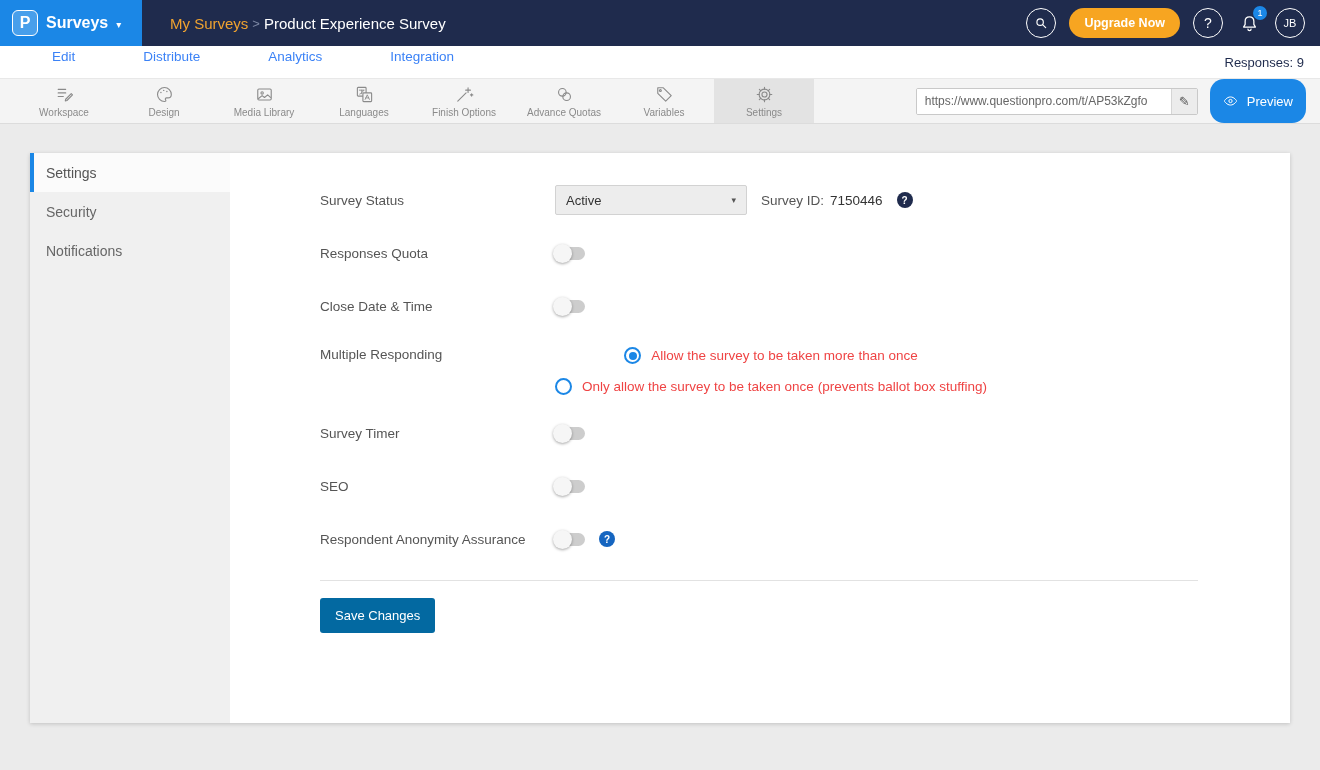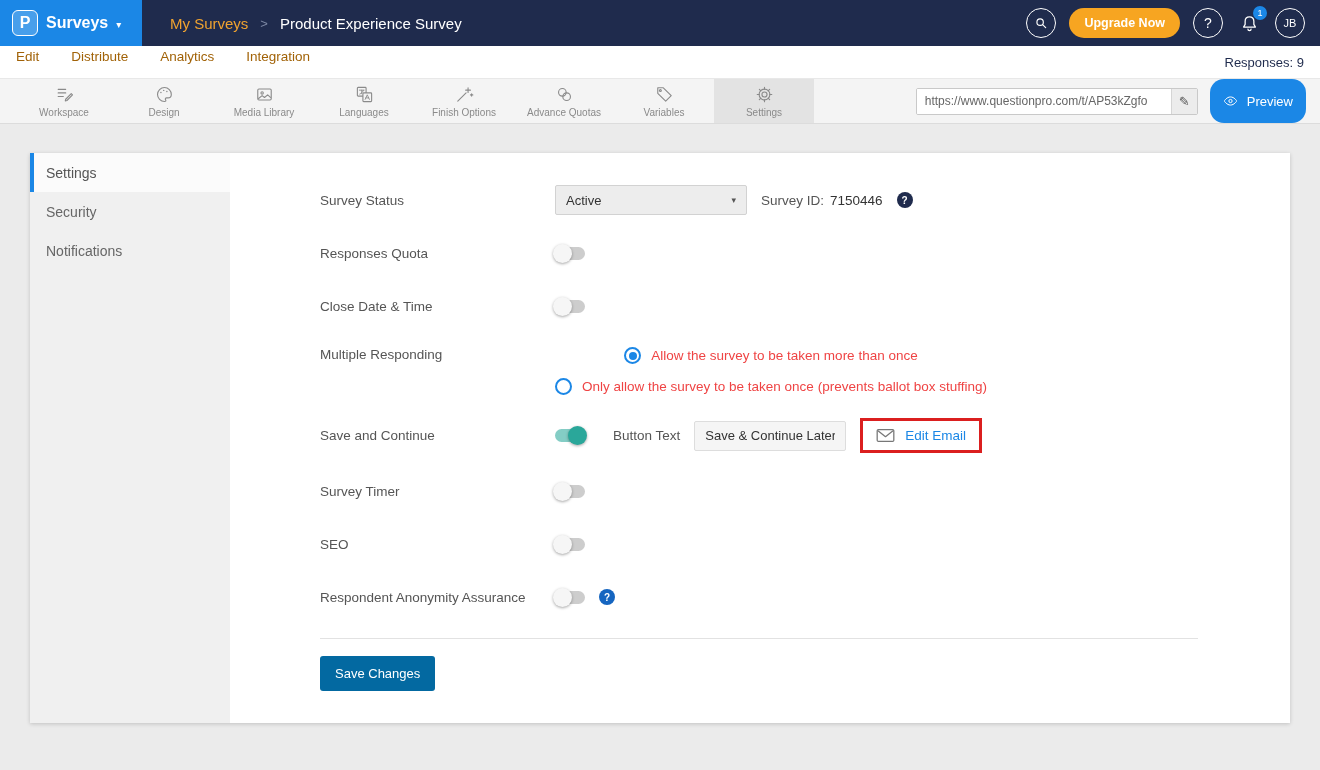--- a/index.html
+++ b/index.html
@@ -5,35 +5,35 @@
   * { margin:0; padding:0; box-sizing:border-box; }
   html,body { width:1320px; height:770px; }
   body { font-family:"Liberation Sans", sans-serif; background:#ebebeb; overflow:hidden; }
 
   
   .topbar { height:46px; background:#1f2b4d; display:flex; align-items:center; }
   .brand { width:142px; height:100%; background:#1b87e6; display:flex; align-items:center; gap:8px; padding:0 12px; cursor:pointer; }
   .brand-logo { width:26px; height:26px; background:rgba(255,255,255,.2); border:1.5px solid #fff; color:#fff; border-radius:6px; font-weight:bold; display:flex; align-items:center; justify-content:center; font-size:16px; }
   .brand-name { color:#fff; font-size:16px; font-weight:bold; }
   .brand-caret { color:#fff; font-size:10px; margin-top:2px; }
-  .breadcrumb { margin-left:28px; display:flex; align-items:center; gap:12px; font-size:15px; }
+  .breadcrumb { margin-left:28px; display:flex; align-items:center; gap:4px; font-size:15px; }
   .bc-parent { color:#f0a330; cursor:pointer; }
   .bc-sep { color:#7c87a3; font-size:13px; }
   .bc-current { color:#fff; }
   .topbar-right { margin-left:auto; display:flex; align-items:center; gap:13px; padding-right:15px; }
   .circle-btn { width:30px; height:30px; border:1.6px solid #fff; border-radius:50%; display:flex; align-items:center; justify-content:center; color:#fff; cursor:pointer; flex-shrink:0; background:transparent; font-size:14px; }
   .upgrade-btn { background:#f7a521; color:#fff; font-size:12.5px; font-weight:bold; padding:8px 15px; border-radius:16px; border:none; cursor:pointer; font-family:inherit; }
   .bell-wrap { position:relative; cursor:pointer; width:26px; height:26px; display:flex; align-items:center; justify-content:center; }
   .badge { position:absolute; top:-4px; right:-5px; background:#1b87e6; color:#fff; min-width:14px; height:14px; border-radius:50%; font-size:9px; display:flex; align-items:center; justify-content:center; }
   .avatar { width:30px; height:30px; border:1.6px solid #fff; border-radius:50%; color:#fff; font-size:11px; display:flex; align-items:center; justify-content:center; cursor:pointer; }
 
   
   .nav-row { height:32px; background:#fff; display:flex; align-items:center; padding:0 16px; }
   .nav-tabs { display:flex; gap:32px; }
-  .nav-tab { font-size:13.5px; color:#a16207; padding:8px 0 18px; cursor:pointer; border-bottom:2px solid transparent; }
+  .nav-tab { font-size:13.5px; color:#3b82f6; padding:8px 0 18px; cursor:pointer; border-bottom:2px solid transparent;margin-left:36px; }
   .nav-tab.active { border-bottom-color:#454545; }
   .responses { margin-left:auto; font-size:13px; color:#1f2b4d; }
 
   
   .toolbar { height:46px; background:#f4f4f4; border-top:1px solid #e8e8e8; border-bottom:1px solid #dcdcdc; display:flex; align-items:stretch; padding-left:14px; position:relative; }
   .tool-item { width:100px; display:flex; flex-direction:column; align-items:center; justify-content:center; gap:3px; cursor:pointer; }
   .tool-item svg { width:19px; height:19px; stroke:#8a8a8a; fill:none; stroke-width:1.4; stroke-linecap:round; stroke-linejoin:round; }
   .tool-label { font-size:10px; color:#8a8a8a; white-space:nowrap; }
   .tool-item.active { background:#e3e3e3; }
   .toolbar-right { position:absolute; right:14px; top:0; height:100%; display:flex; align-items:center; gap:12px; }
@@ -258,35 +258,20 @@
             <span>Allow the survey to be taken more than once</span>
           </label>
           <label class="radio-opt">
             <span class="radio"></span>
             <span>Only allow the survey to be taken once (prevents ballot box stuffing)</span>
           </label>
         </div>
       </div>
 
       
-      <div class="row">
-        <span class="row-label">Save and Continue</span>
-        <div class="toggle on">
-            <span class="knob"></span>
-          </div>
-        <span class="btn-text-label">Button Text</span>
-        <input class="btn-text-input" type="text" value="Save &amp; Continue Later" style="">
-        <div class="edit-email">
-          <svg viewBox="0 0 24 18">
-              <rect x="1.5" y="1.5" width="21" height="15" rx="1.5"></rect>
-              <path d="M2.5 3l9.5 7.5L21.5 3"></path>
-            </svg>
-          <span class="edit-email-label">Edit Email</span>
-        </div>
-      </div>
 
       
       <div class="row">
         <span class="row-label">Survey Timer</span>
         <div class="toggle">
             <span class="knob"></span>
           </div>
       </div>
 
       

